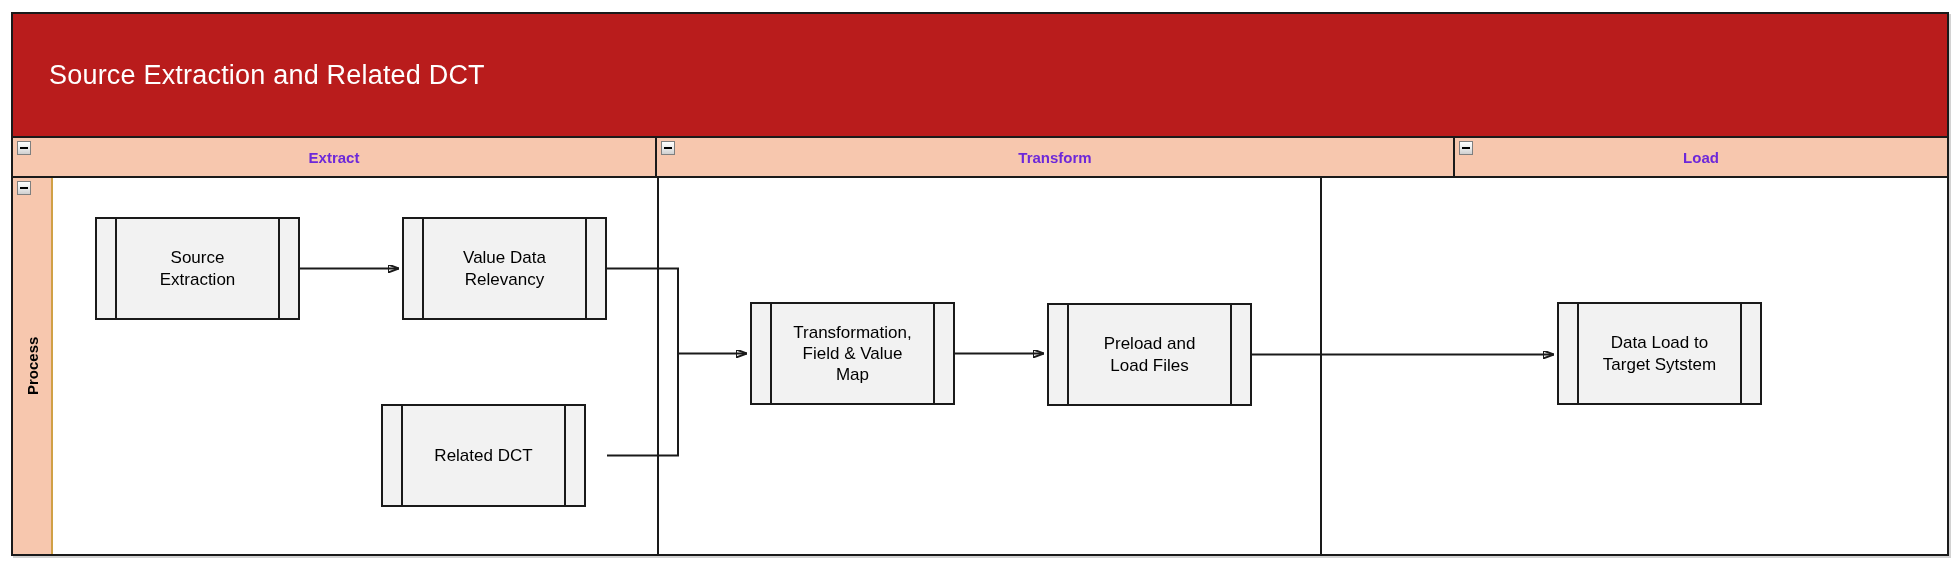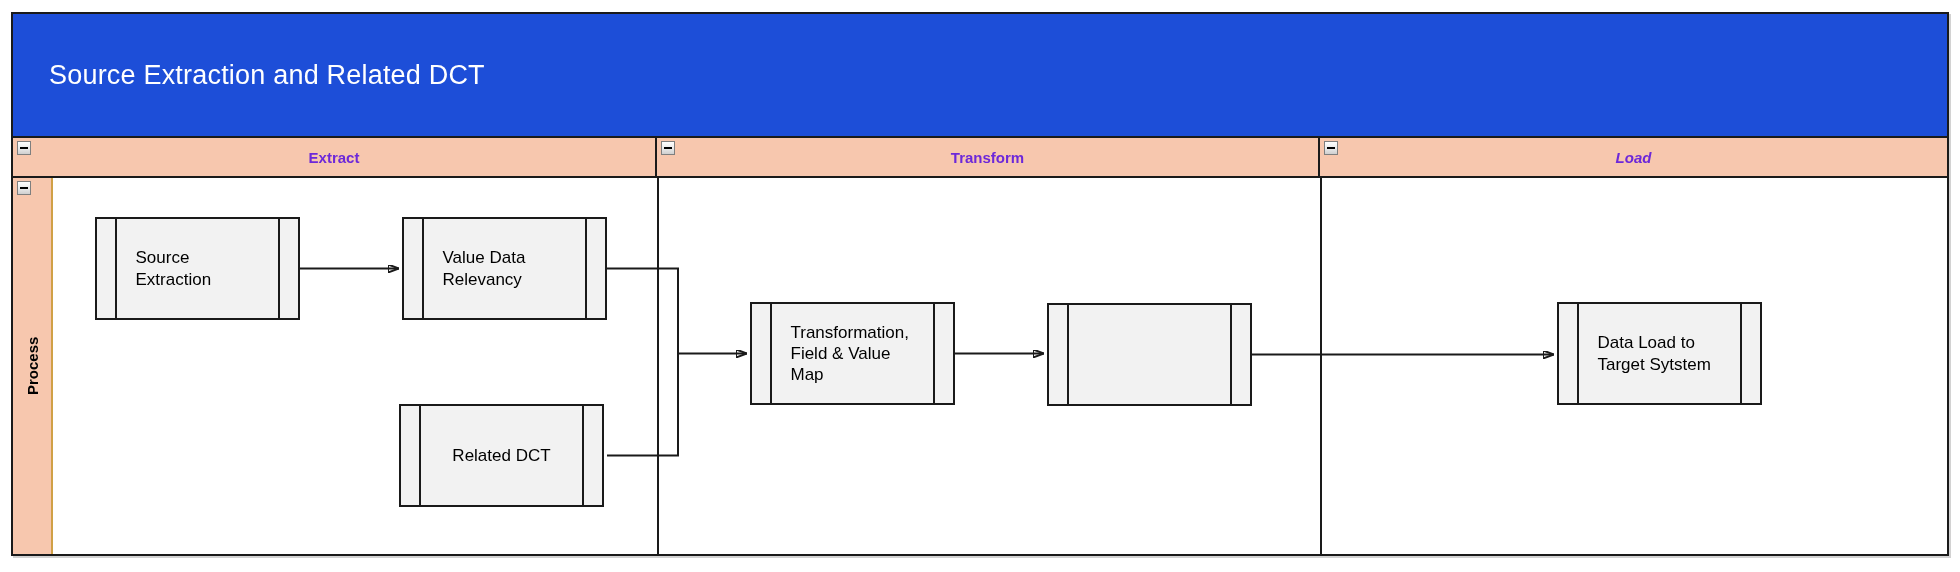--- a/index.html
+++ b/index.html
@@ -20,21 +20,21 @@
     border: 2px solid #1a1a1a;
     box-sizing: border-box;
     box-shadow: 2px 2px 0 #d2d2d2;
     display: flex;
     flex-direction: column;
     background: #ffffff;
   }
   .pool-title {
     height: 122px;
     flex: 0 0 122px;
-    background: #1d4ed8;
+    background: #b91c1c;
     color: #ffffff;
     font-size: 27px;
     display: flex;
     align-items: center;
     padding-left: 36px;
     letter-spacing: 0.2px;
   }
   .lane-header-row {
     flex: 0 0 38px;
     height: 38px;
@@ -47,22 +47,22 @@
     position: relative;
     box-sizing: border-box;
     display: flex;
     align-items: center;
     justify-content: center;
     font-weight: bold;
     font-size: 15px;
     color: #6d28d9;
   }
   .lane-header.extract   { width: 644px; border-right: 2px solid #1a1a1a; }
-  .lane-header.transform { width: 663px; border-right: 2px solid #1a1a1a; }
-  .lane-header.load      { flex: 1; font-style: italic; }
+  .lane-header.transform { width: 798px; border-right: 2px solid #1a1a1a; }
+  .lane-header.load      { flex: 1; }
 
   .pool-body {
     position: relative;
     flex: 1;
     display: flex;
     background: #ffffff;
   }
   .row-label-strip {
     position: relative;
     width: 38px;
@@ -112,41 +112,42 @@
   
   .node {
     position: absolute;
     width: 205px; height: 103px;
     box-sizing: border-box;
     background: #f2f2f2;
     border: 2px solid #1a1a1a;
     display: flex;
     align-items: center;
     justify-content: center;
+    text-align: center;
     font-size: 17px;
     line-height: 1.25;
     color: #000000;
   }
   .node .proc-line {
     position: absolute;
     top: 0; bottom: 0;
     width: 2px;
     background: #1a1a1a;
   }
   .node .proc-line.left  { left: 18px; }
   .node .proc-line.right { right: 18px; }
   .node-label {
     position: relative;
     max-width: 124px;
     z-index: 1;
   }
 
   .node.source-extraction  { left: 95px;   top: 217px; }
   .node.apply-data         { left: 402px;  top: 217px; }
-  .node.related-dct        { left: 399px;  top: 404px; }
+  .node.related-dct        { left: 381px;  top: 404px; }
   .node.transformation     { left: 750px;  top: 302px; }
   .node.preload            { left: 1047px; top: 303px; }
   .node.data-load          { left: 1557px; top: 302px; }
 
   
   .edges {
     position: absolute;
     left: 0; top: 0;
     width: 1960px; height: 572px;
     pointer-events: none;
@@ -233,20 +234,21 @@
 
   <div class="node transformation">
     <span class="proc-line left"></span>
     <span class="proc-line right"></span>
     <span class="node-label">Transformation, Field &amp; Value Map</span>
   </div>
 
   <div class="node preload">
     <span class="proc-line left"></span>
     <span class="proc-line right"></span>
+    <span class="node-label">Preload and Load Files</span>
   </div>
 
   <div class="node data-load">
     <span class="proc-line left"></span>
     <span class="proc-line right"></span>
     <span class="node-label">Data Load to Target Sytstem</span>
   </div>
 
 </div>
 

